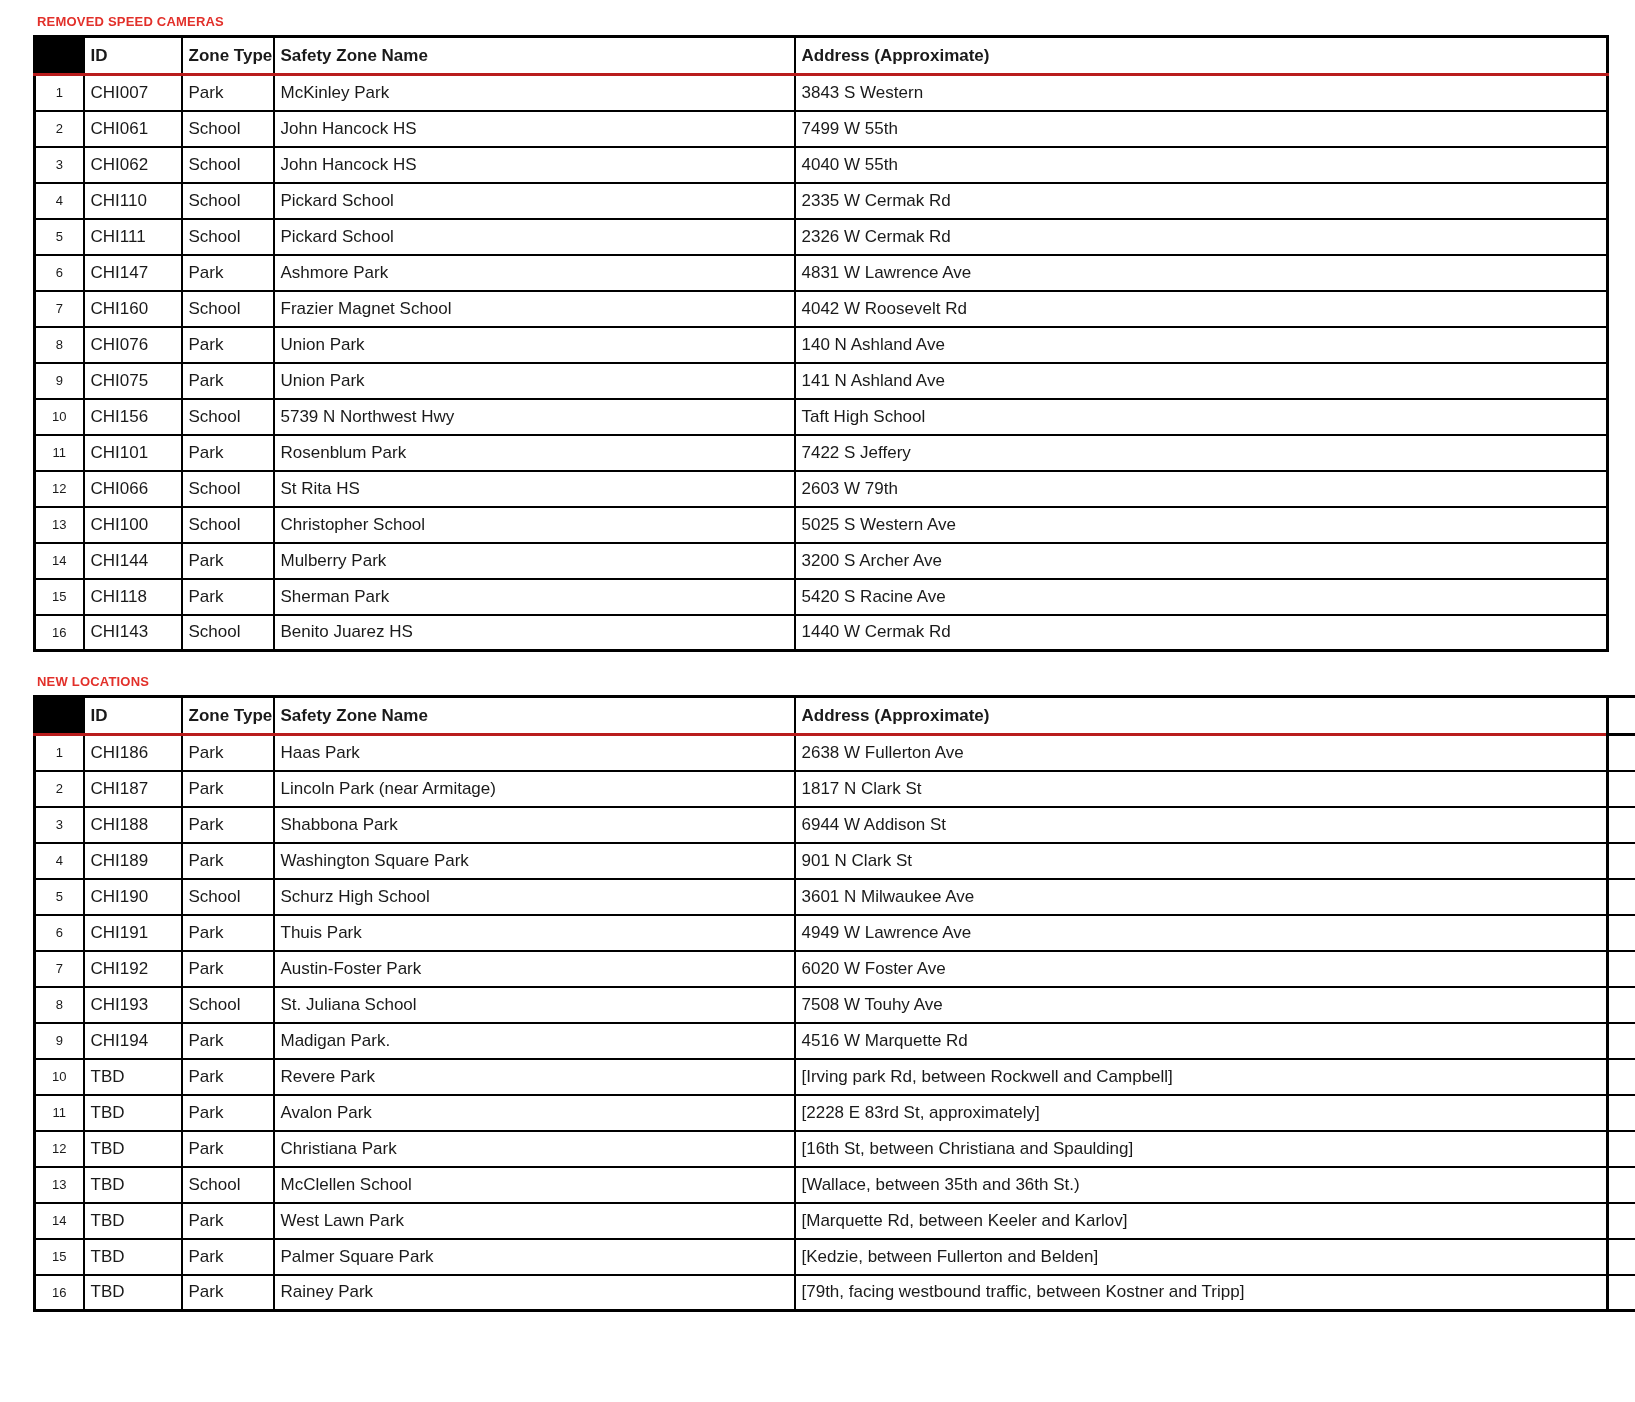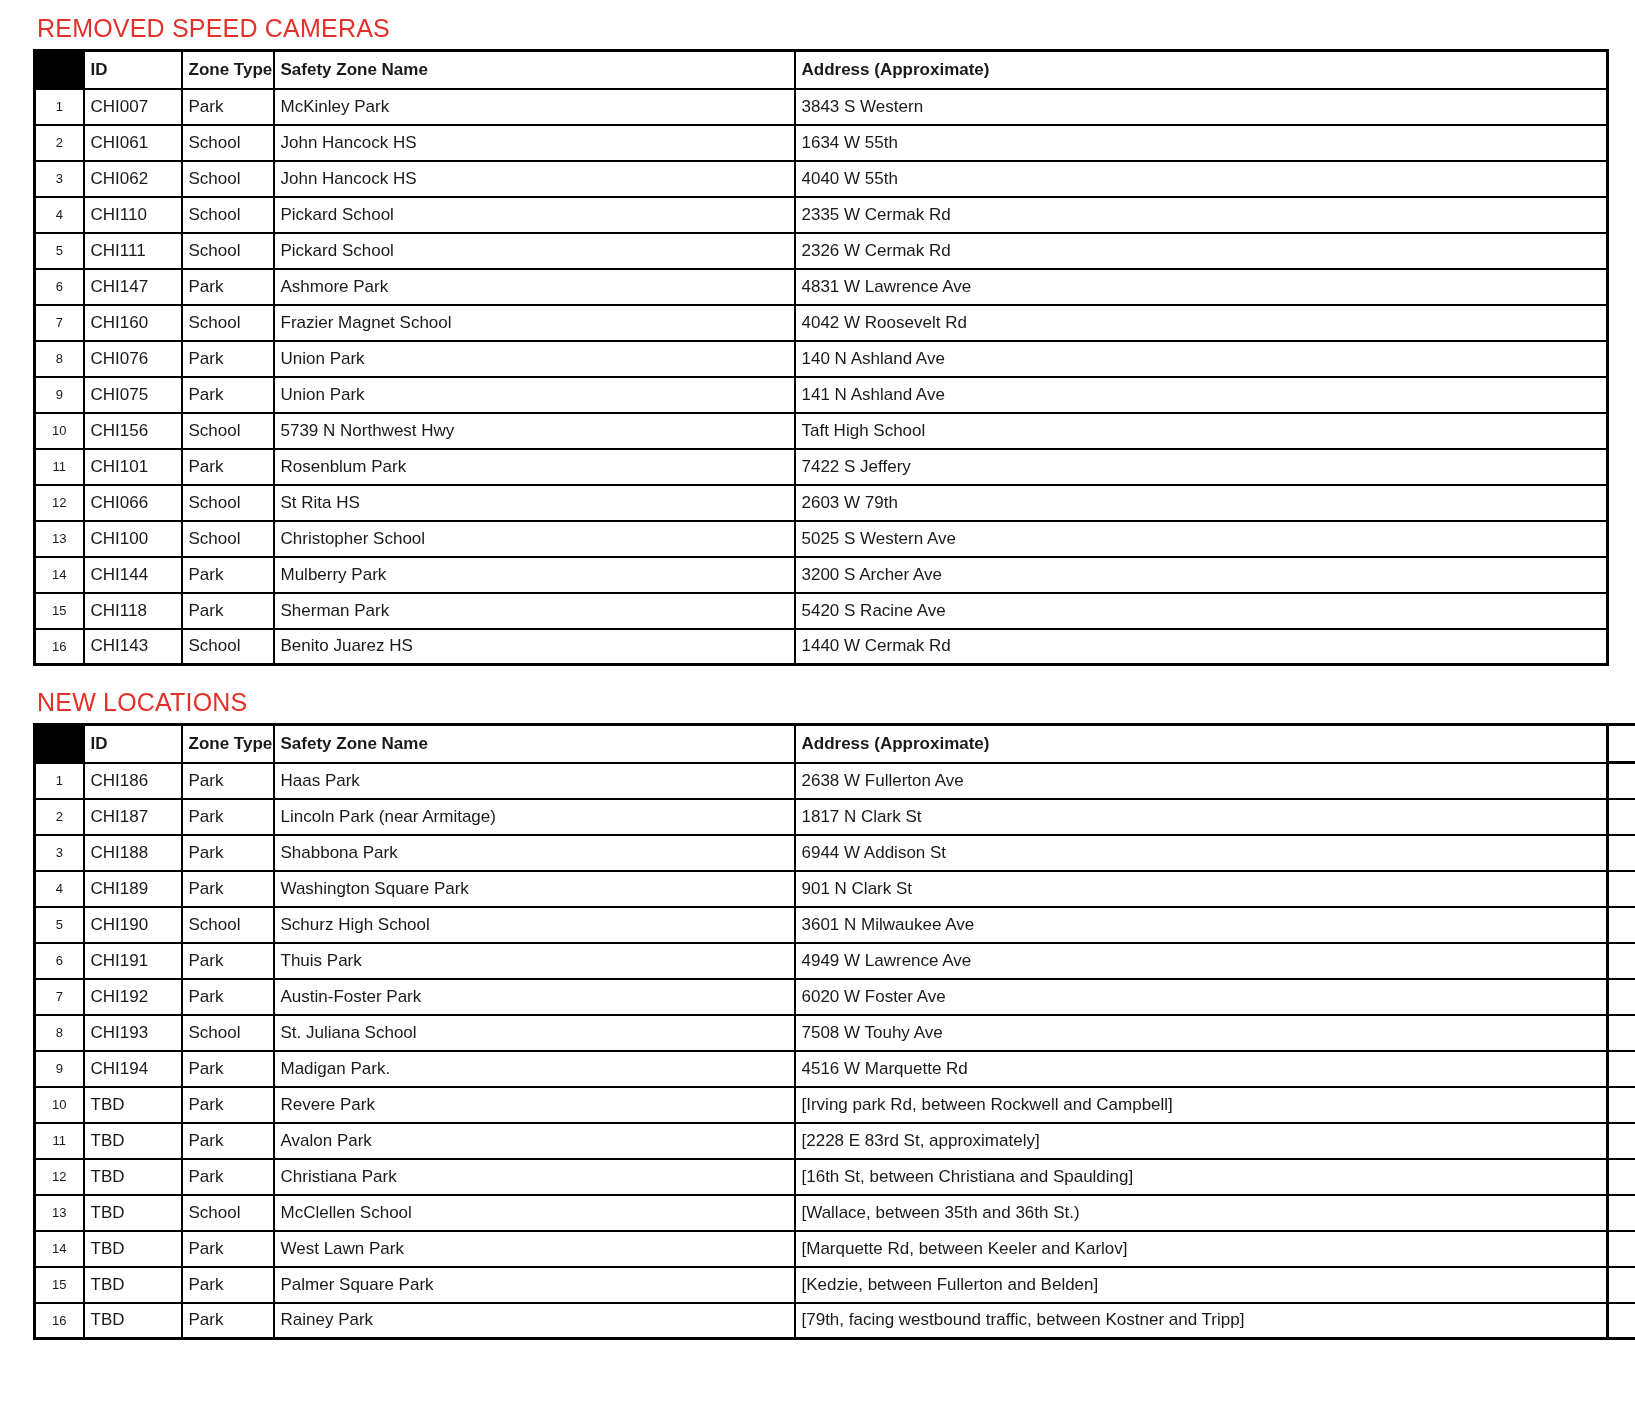--- a/index.html
+++ b/index.html
@@ -9,22 +9,22 @@
     font-family: "Liberation Sans", sans-serif;
     color: #1a1a1a;
   }
   .doc {
     width: 1635px;
     padding: 14px 0 40px 33px;
     box-sizing: border-box;
     background: #ffffff;
   }
   .section-title {
-    font-size: 25px;
-    font-weight: normal;
+    font-size: 13px;
+    font-weight: bold;
     letter-spacing: 0.2px;
     margin: 0 0 6px 4px;
   }
   .section-title.t2 { margin-top: 22px; }
   .table-wrap { position: relative; }
   table.zones {
     border-collapse: collapse;
     table-layout: fixed;
     width: 1573px;
     border: 3px solid #000;
@@ -36,21 +36,21 @@
     text-align: left;
     vertical-align: middle;
     overflow: hidden;
     white-space: nowrap;
     box-sizing: border-box;
   }
   table.zones thead tr { height: 38px; }
   table.zones tbody tr { height: 36px; }
   table.zones thead th {
     font-weight: bold;
-    border-bottom: 1px solid #b91c1c;
+    border-bottom: 3px solid #b91c1c;
     background: #ffffff;
   }
   table.zones th.corner { background: #000000; }
   table.zones td.rownum {
     font-size: 13px;
     text-align: center;
     padding: 0 4px;
   }
   .italic { }
   
@@ -104,21 +104,21 @@
             <td>CHI007</td>
             <td>Park</td>
             <td>McKinley Park</td>
             <td>3843 S Western</td>
           </tr>
           <tr>
             <td class="rownum">2</td>
             <td>CHI061</td>
             <td>School</td>
             <td>John Hancock HS</td>
-            <td>1634 W 55th</td>
+            <td>7499 W 55th</td>
           </tr>
           <tr>
             <td class="rownum">3</td>
             <td>CHI062</td>
             <td>School</td>
             <td>John Hancock HS</td>
             <td>4040 W 55th</td>
           </tr>
           <tr>
             <td class="rownum">4</td>

